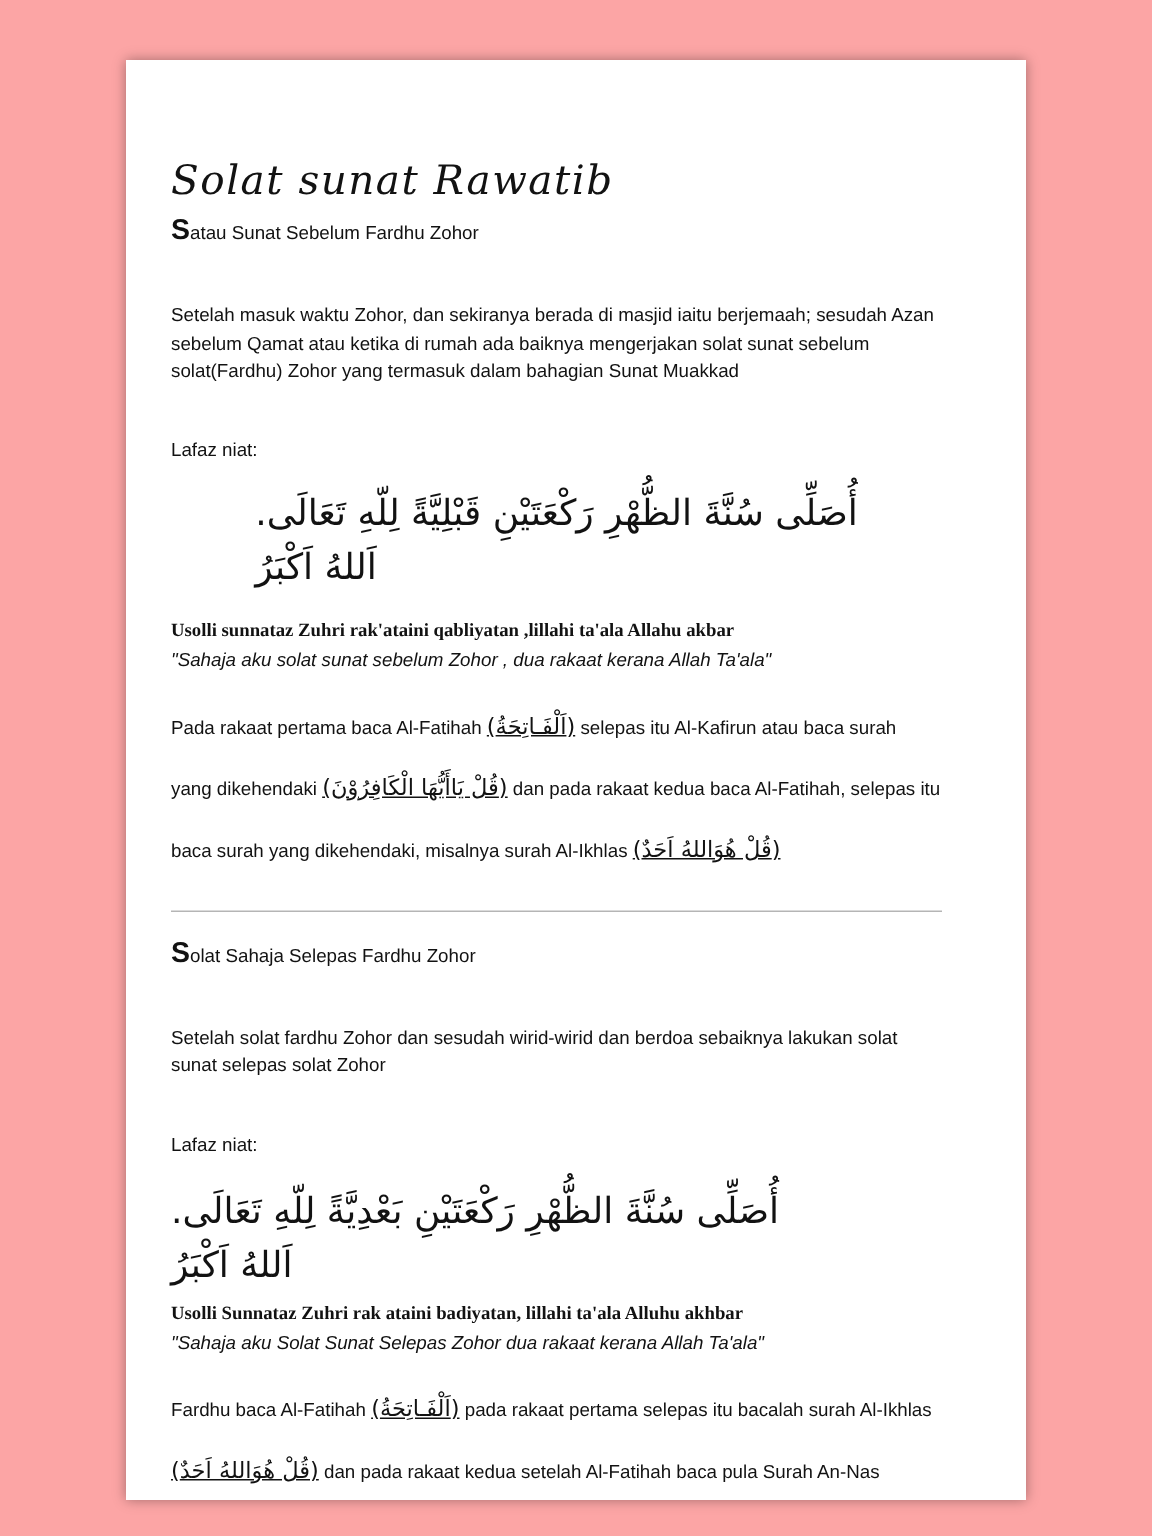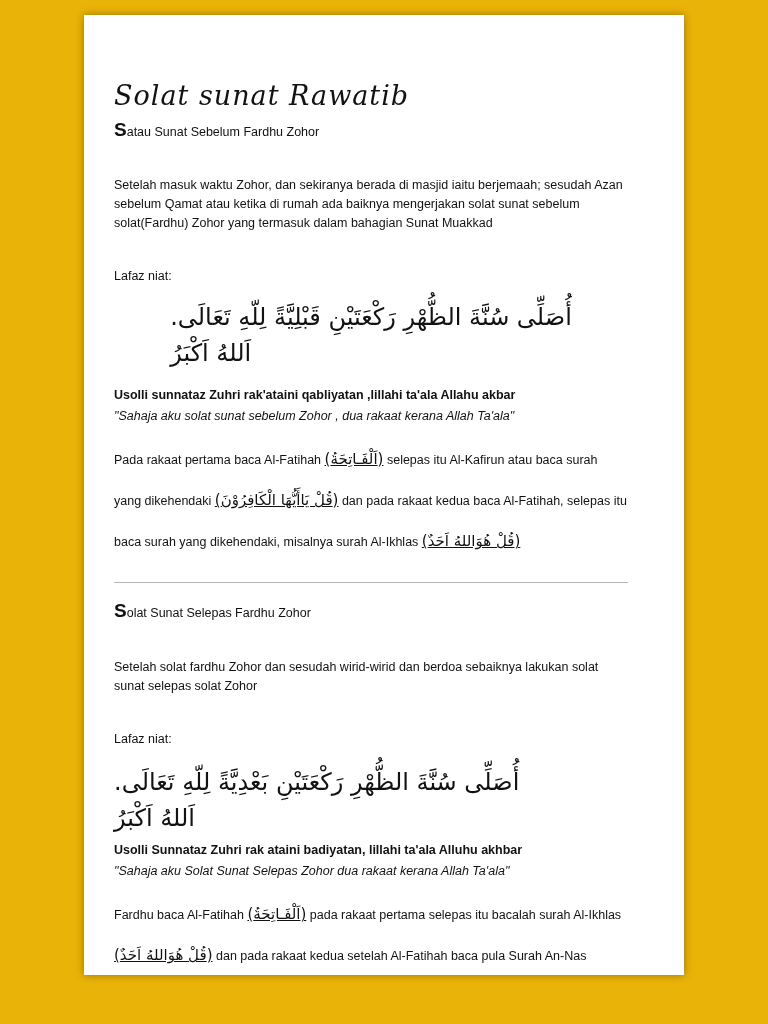--- a/index.html
+++ b/index.html
@@ -5,24 +5,24 @@
   * { margin: 0; padding: 0; box-sizing: border-box; }
   html, body { width: 768px; height: 1024px; }
   body {
     background: #47484a;
     font-family: "Liberation Sans", sans-serif;
     overflow: hidden;
   }
   .viewer {
     width: 768px;
     height: 1024px;
-    background: #eab308;
+    background: #fca5a5;
     display: flex;
     justify-content: center;
-    align-items: flex-start;
+    align-items: center;
     padding-top: 15px;
   }
   .page {
     width: 600px;
     height: 960px;
     background: #ffffff;
     color: #121212;
     padding: 66px 56px 40px 30px;
     box-shadow: 0 0 8px rgba(0,0,0,0.35);
     overflow: hidden;
@@ -67,20 +67,21 @@
     font-size: 24px;
     line-height: 36px;
     font-family: "DejaVu Sans", sans-serif;
     white-space: nowrap;
   }
   .translit {
     font-size: 12.5px;
     font-weight: 700;
     margin-top: 6px;
     line-height: 1.4;
+    font-family: Liberation Serif, serif;
   }
   .translation {
     font-size: 12.5px;
     font-style: italic;
     margin-top: 3px;
     line-height: 1.4;
   }
   .mixed {
     line-height: 40px;
     margin-top: 14px;
@@ -117,21 +118,21 @@
       <div class="arabic-line">اَللهُ اَكْبَرُ</div>
     </div>
 
     <p class="translit">Usolli sunnataz Zuhri rak'ataini qabliyatan ,lillahi ta'ala Allahu akbar</p>
     <p class="translation">"Sahaja aku solat sunat sebelum Zohor , dua rakaat kerana Allah Ta'ala"</p>
 
     <p class="body mixed"><span>Pada rakaat pertama baca Al-Fatihah </span><span class="inline-arabic">(اَلْفَـاتِحَةُ)</span><span> selepas itu Al-Kafirun atau baca surah yang dikehendaki </span><span class="inline-arabic">(قُلْ يَاأَيُّهَا الْكَافِرُوْنَ)</span><span> dan pada rakaat kedua baca Al-Fatihah, selepas itu baca surah yang dikehendaki, misalnya surah Al-Ikhlas </span><span class="inline-arabic">(قُلْ هُوَاللهُ اَحَدٌ)</span></p>
 
     <hr class="divider">
 
-    <h2 class="section-heading second"><span class="dropcap">S</span><span>olat Sunat Selepas Fardhu Zohor</span></h2>
+    <h2 class="section-heading second"><span class="dropcap">S</span><span>olat Sahaja Selepas Fardhu Zohor</span></h2>
 
     <p class="body">Setelah solat fardhu Zohor dan sesudah wirid-wirid dan berdoa sebaiknya lakukan solat sunat selepas solat Zohor</p>
 
     <p class="body">Lafaz niat:</p>
 
     <div class="arabic-block gap-large">
       <div class="arabic-line">أُصَلِّى سُنَّةَ الظُّهْرِ رَكْعَتَيْنِ بَعْدِيَّةً لِلّهِ تَعَالَى.</div>
       <div class="arabic-line">اَللهُ اَكْبَرُ</div>
     </div>
 

